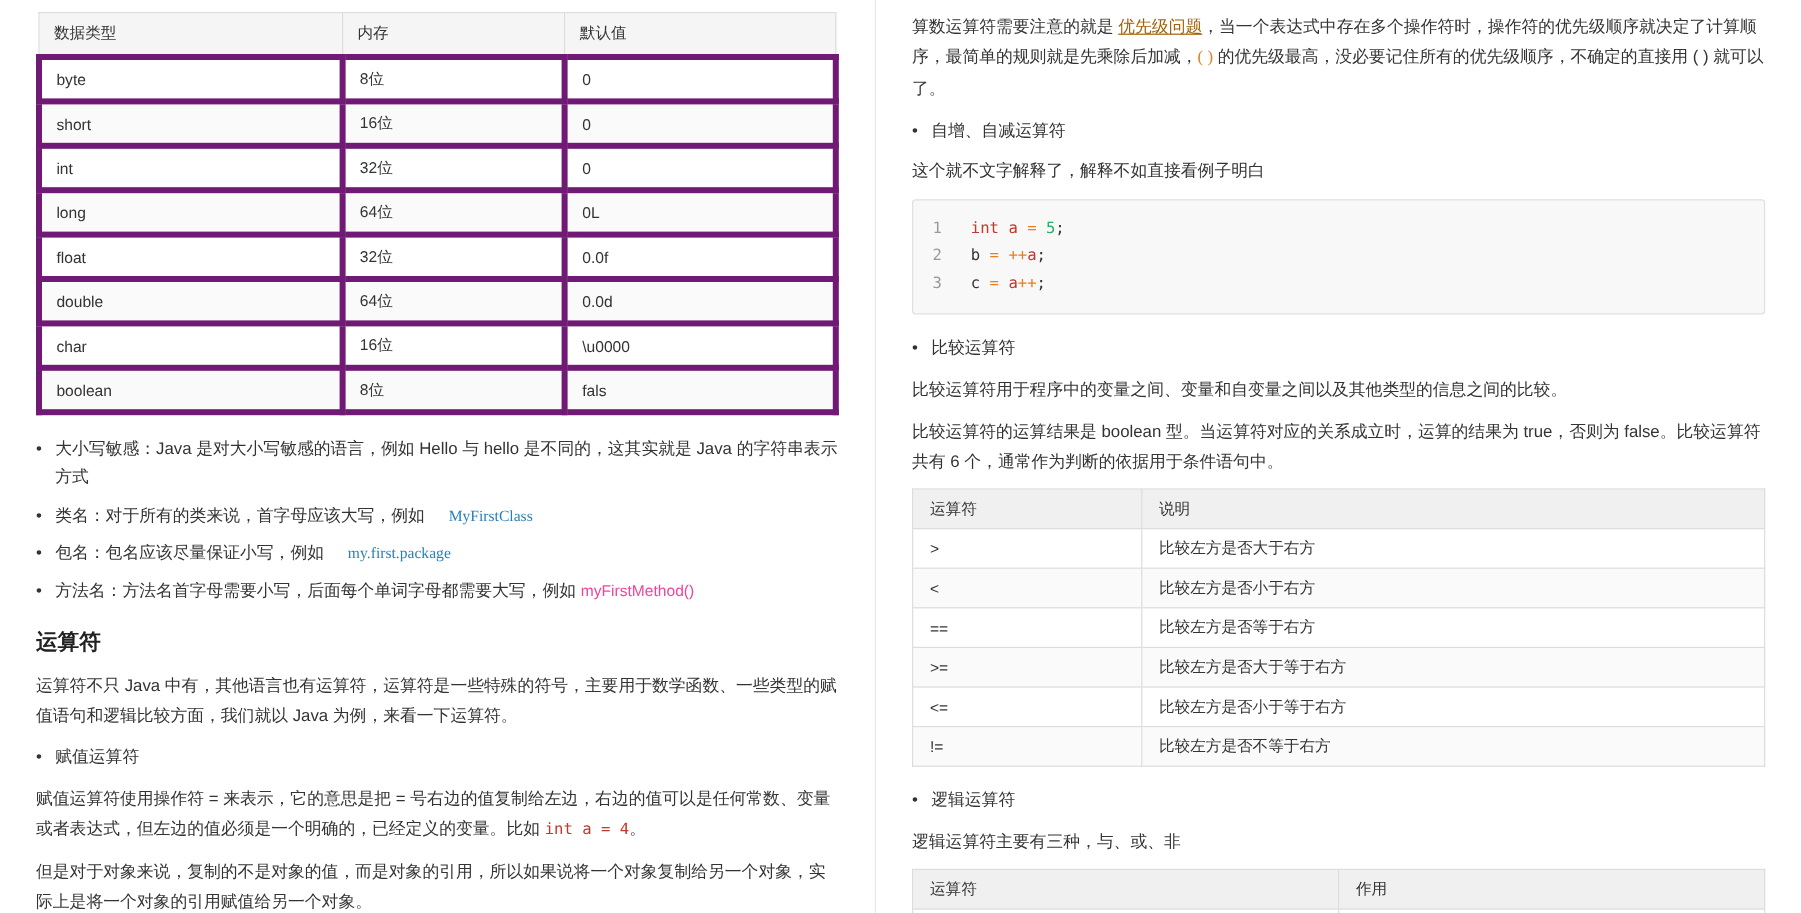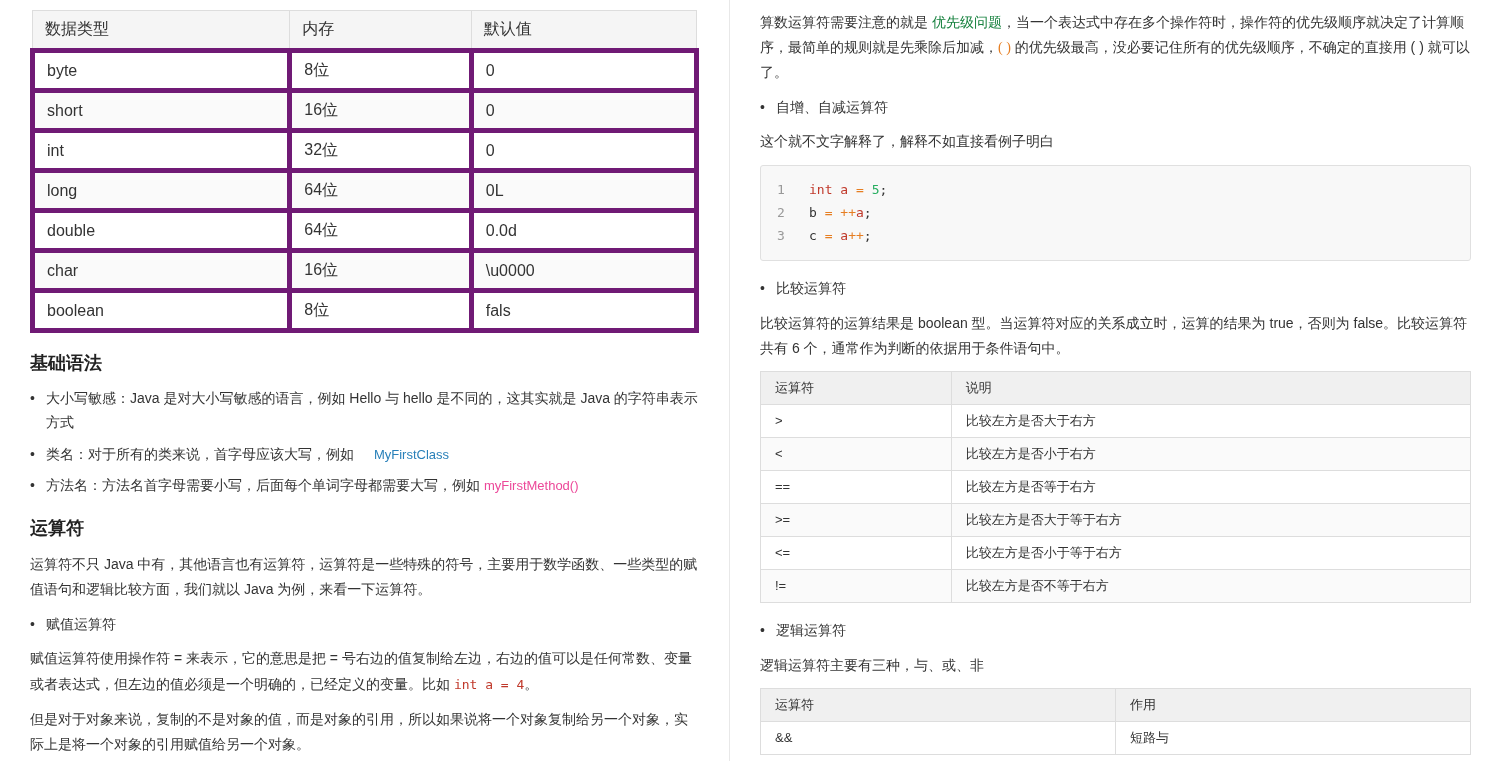--- a/index.html
+++ b/index.html
@@ -22,21 +22,21 @@
       width: 771px;
       padding: 10px 30px 20px 30px;
       overflow-y: auto;
     }
 
     
     .data-table {
       width: 100%;
       border-collapse: collapse;
       margin-bottom: 16px;
-      font-size: 16px;
+      font-size: 13px;
     }
     .data-table th {
       background: #f5f5f5;
       border: 1px solid #ddd;
       padding: 8px 12px;
       text-align: left;
       font-weight: normal;
       color: #333;
     }
     .data-table td {
@@ -78,31 +78,32 @@
 
     
     .code-inline {
       color: #c0392b;
       font-family: Consolas, monospace;
       font-size: 13px;
       margin-top: 16px;
     }
     .code-blue {
       color: #2980b9;
-      font-family: Liberation Sans, sans-serif;
+      font-family: Liberation Serif, serif;
       font-size: 13px;
       padding-left: 16px;
     }
     .code-orange {
       color: #ec4899;
       font-family: Liberation Sans, sans-serif;
       font-size: 13px;
     }
     .highlight-red {
-      color: #15803d;
+      color: #a16207;
+      text-decoration: underline;
     }
 
     
     p {
       margin-bottom: 10px;
       line-height: 1.8;
       color: #333;
     }
 
     
@@ -202,42 +203,47 @@
           <td>int</td>
           <td>32位</td>
           <td>0</td>
         </tr>
         <tr>
           <td>long</td>
           <td>64位</td>
           <td>0L</td>
         </tr>
         <tr>
+          <td>float</td>
+          <td>32位</td>
+          <td>0.0f</td>
+        </tr>
+        <tr>
           <td>double</td>
           <td>64位</td>
           <td>0.0d</td>
         </tr>
         <tr>
           <td>char</td>
           <td>16位</td>
           <td>\u0000</td>
         </tr>
         <tr>
           <td>boolean</td>
           <td>8位</td>
           <td>fals</td>
         </tr>
       </tbody>
   </table>
 
-  <div class="section-heading">基础语法</div>
 
   <ul class="bullet-list">
     <li>大小写敏感：Java 是对大小写敏感的语言，例如 Hello 与 hello 是不同的，这其实就是 Java 的字符串表示方式</li>
     <li>类名：对于所有的类来说，首字母应该大写，例如 <span class="code-blue">MyFirstClass</span></li>
+    <li>包名：包名应该尽量保证小写，例如 <span class="code-blue">my.first.package</span></li>
     <li>方法名：方法名首字母需要小写，后面每个单词字母都需要大写，例如 <span class="code-orange">myFirstMethod()</span></li>
   </ul>
 
   <div class="section-heading">运算符</div>
 
   <p>运算符不只 Java 中有，其他语言也有运算符，运算符是一些特殊的符号，主要用于数学函数、一些类型的赋值语句和逻辑比较方面，我们就以 Java 为例，来看一下运算符。</p>
 
   <ul class="sub-bullet">
     <li>赋值运算符</li>
   </ul>
@@ -274,20 +280,21 @@
     <div class="line">
       <span class="line-num">3</span>
       <span><span style="color:#333;">c</span> <span class="code-op">=</span> <span style="color:#c0392b;">a</span><span style="color:#e67e22;">++</span>;</span>
     </div>
   </div>
 
   <ul class="sub-bullet">
     <li>比较运算符</li>
   </ul>
 
+  <p>比较运算符用于程序中的变量之间、变量和自变量之间以及其他类型的信息之间的比较。</p>
 
   <p>比较运算符的运算结果是 boolean 型。当运算符对应的关系成立时，运算的结果为 true，否则为 false。比较运算符共有 6 个，通常作为判断的依据用于条件语句中。</p>
 
   <table class="op-table">
     <thead>
       <tr>
         <th>运算符</th>
         <th>说明</th>
       </tr>
     </thead>

